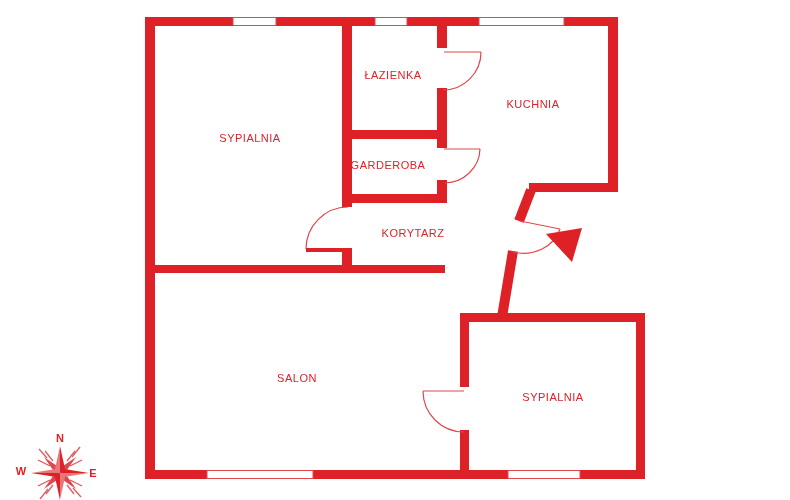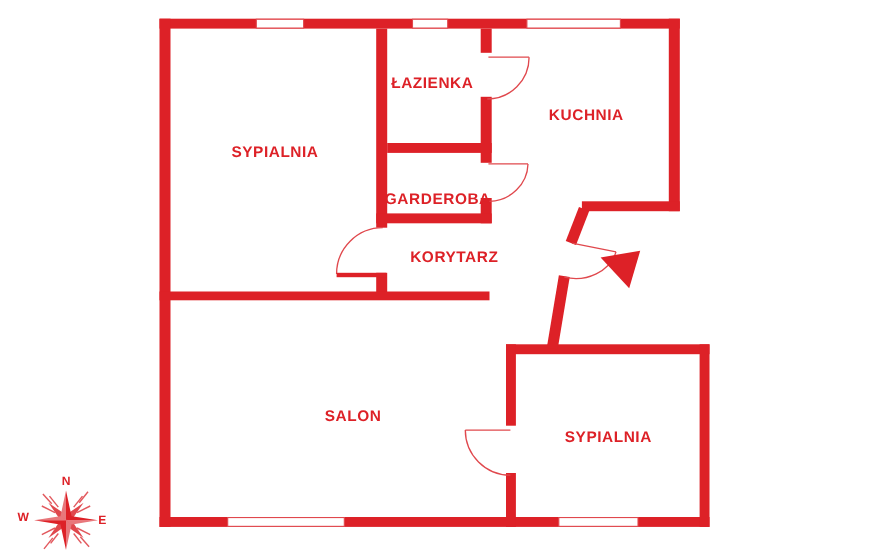--- a/index.html
+++ b/index.html
@@ -8,22 +8,22 @@
     width:790px;height:500px;
     background:#ffffff;
     overflow:hidden;
     font-family:"Liberation Sans", sans-serif;
   }
   .plan-svg{position:absolute;left:0;top:0;}
   .room-label{
     position:absolute;
     transform:translate(-50%,-50%);
     color:#dd2127;
-    font-size:14px;
-    font-weight:700;
+    font-size:11px;
+    font-weight:400;
     letter-spacing:0.5px;
     white-space:nowrap;
     user-select:none;
   }
   .compass-letter{
     position:absolute;
     transform:translate(-50%,-50%);
     color:#dd2127;
     font-size:11px;
     font-weight:700;
@@ -125,23 +125,23 @@
         <polygon points="-29,0 -4,-4 0,0" fill="#e8777b"></polygon>
         <polygon points="-29,0 -4,4 0,0" fill="#dd2127"></polygon>
         <polygon points="29,0 4,4 0,0" fill="#e8777b"></polygon>
         <polygon points="29,0 4,-4 0,0" fill="#dd2127"></polygon>
       </g>
     </g>
   </svg>
 
   <div class="room-label" style="left:250px;top:138px;">SYPIALNIA</div>
   <div class="room-label" style="left:393px;top:75px;">ŁAZIENKA</div>
-  <div class="room-label" style="left:398px;top:165px;margin-top:15px;">GARDEROBA</div>
+  <div class="room-label" style="left:388px;top:165px;">GARDEROBA</div>
   <div class="room-label" style="left:413px;top:233px;">KORYTARZ</div>
   <div class="room-label" style="left:533px;top:104px;text-align:center;">KUCHNIA</div>
-  <div class="room-label" style="left:321px;top:378px;">SALON</div>
+  <div class="room-label" style="left:297px;top:378px;">SALON</div>
   <div class="room-label" style="left:553px;top:397px;">SYPIALNIA</div>
 
   <div class="compass-letter" style="left:60px;top:438px;">N</div>
   <div class="compass-letter" style="left:21px;top:471px;">W</div>
   <div class="compass-letter" style="left:93px;top:473px;">E</div>
 
 </div>
 
 </body></html>

